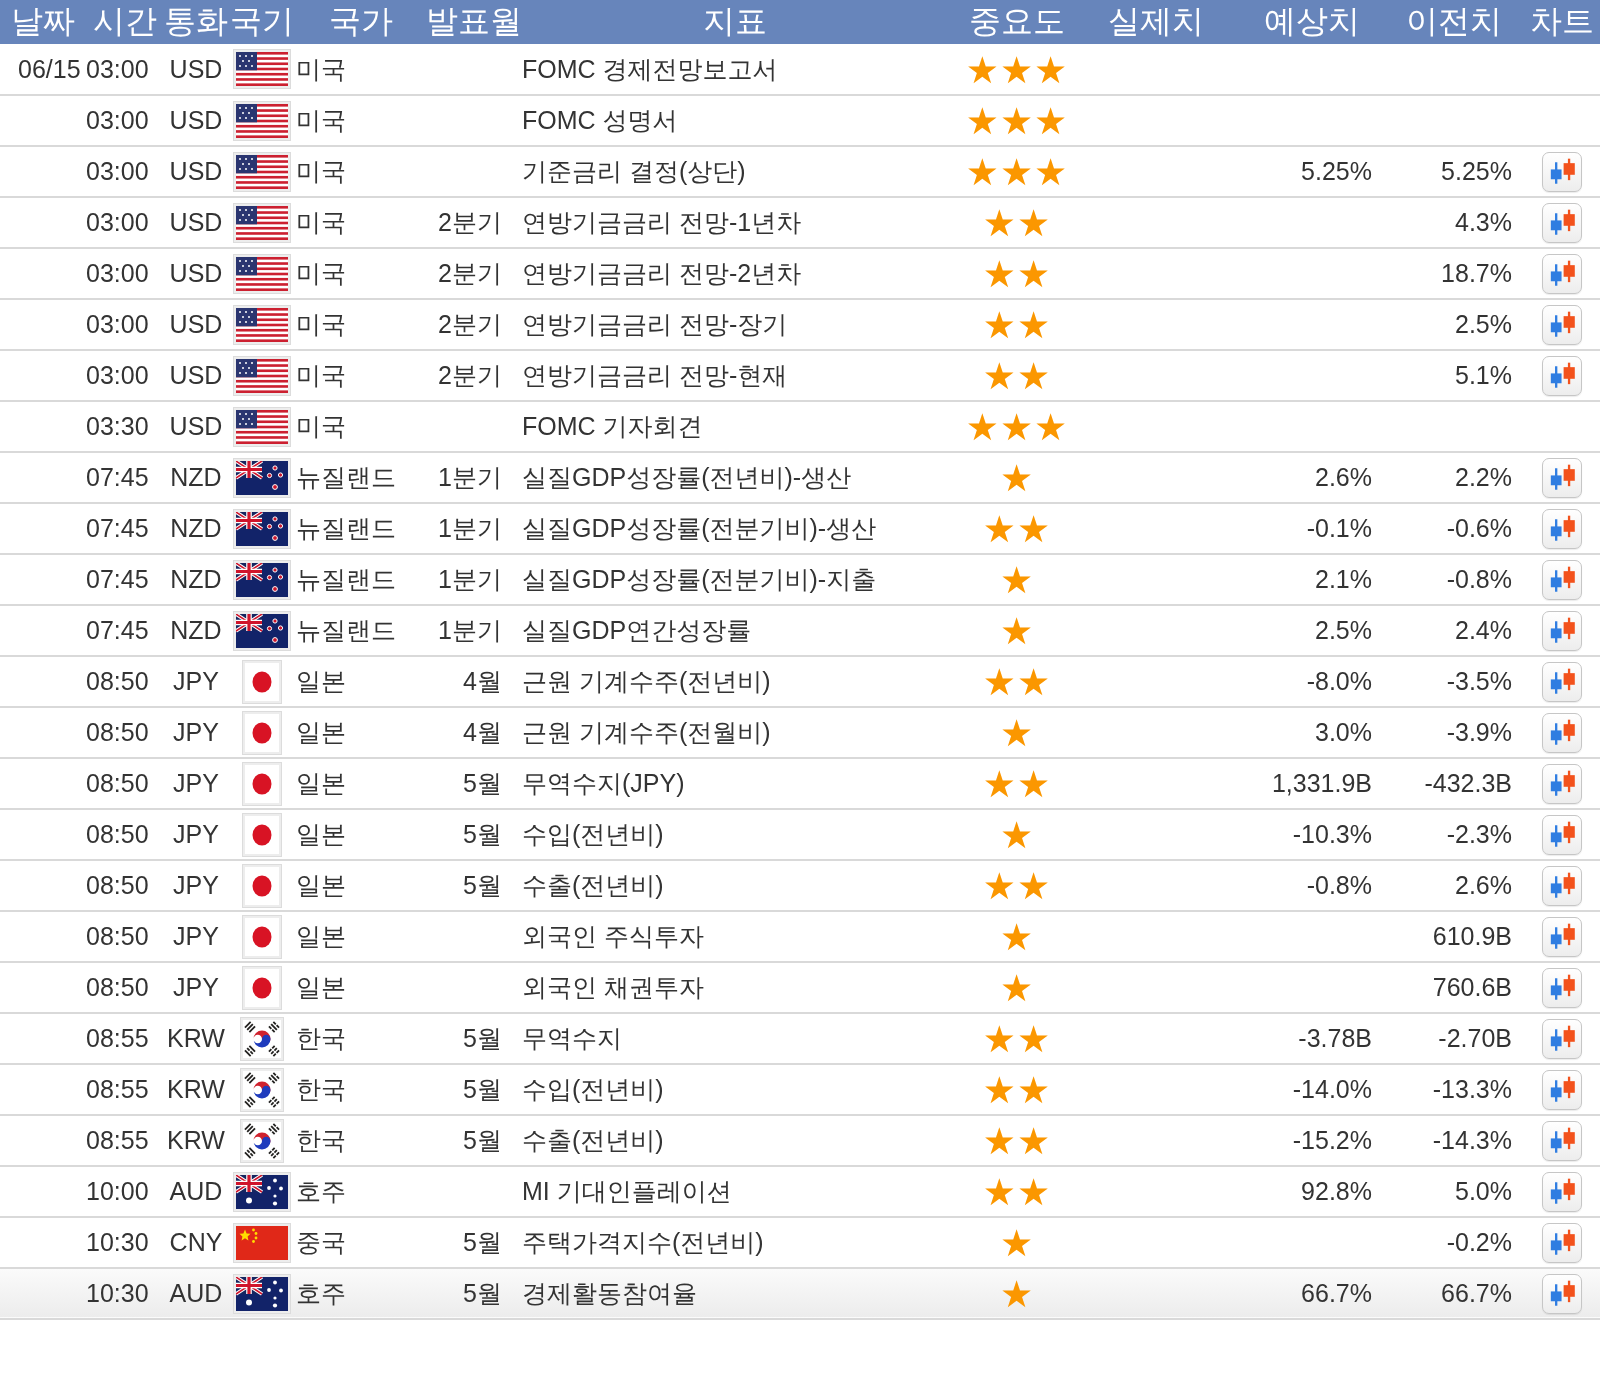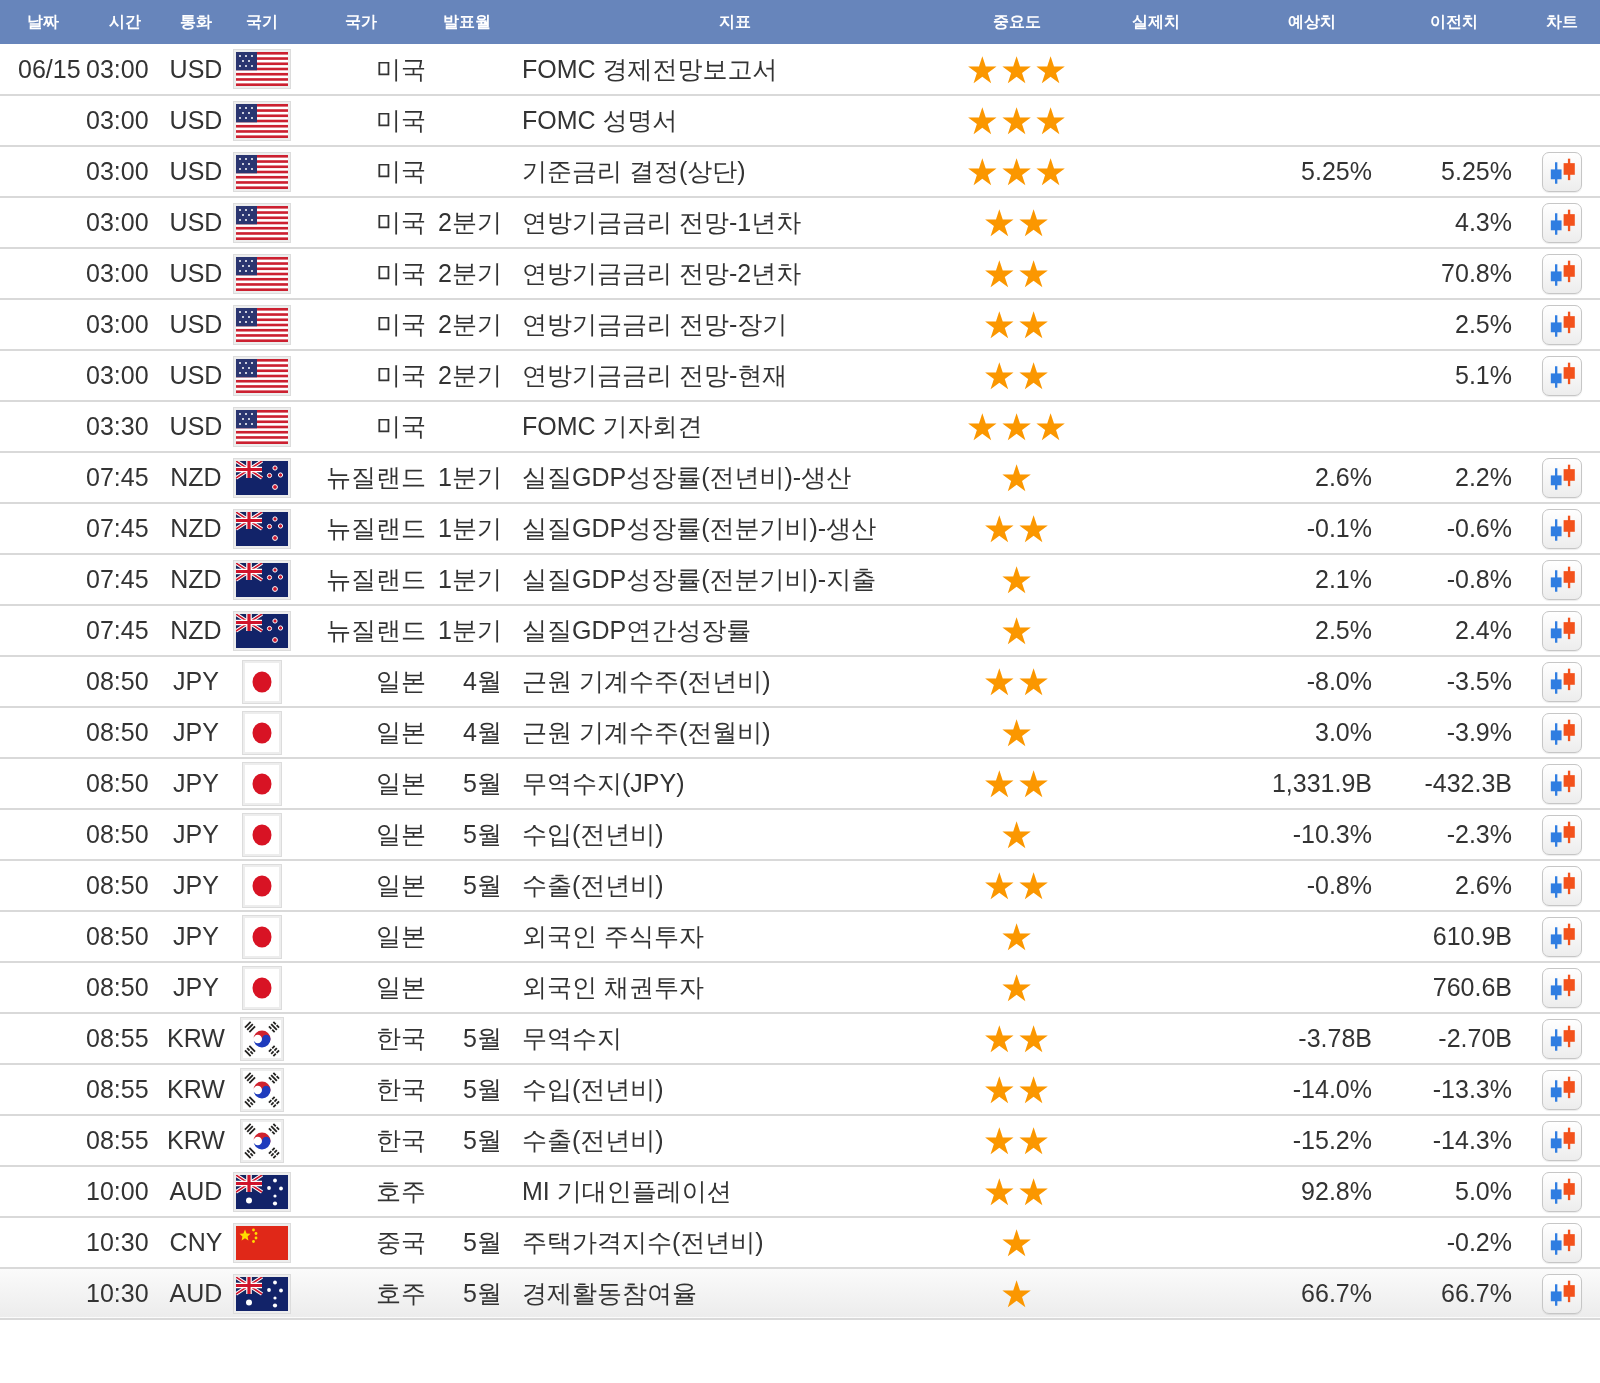--- a/index.html
+++ b/index.html
@@ -10,42 +10,42 @@
     --row-border:#d9d9d9;
     --text:#333333;
   }
   *{margin:0;padding:0;box-sizing:border-box;}
   html,body{width:1600px;background:#fff;}
   body{font-family:"Liberation Sans","DejaVu Sans",sans-serif;color:var(--text);}
   table{border-collapse:collapse;width:1600px;table-layout:fixed;}
   thead th{
     background:var(--header-bg);
     color:#fff;
-    font-size:16px;
-    font-weight:bold;
+    font-size:32px;
+    font-weight:normal;
     height:44px;
     text-align:center;
     vertical-align:middle;
     white-space:nowrap;
   }
   tbody tr{border-bottom:2px solid var(--row-border);background:#fff;}
   tbody tr.highlight{background:linear-gradient(180deg,#fbfbfb 0%,#ececec 100%);}
   tbody td{
     height:51px;
     font-size:25px;
     vertical-align:middle;
     white-space:nowrap;
     overflow:hidden;
   }
   
   td.c-date{text-align:left;padding-left:18px;}
   td.c-time{text-align:left;}
   td.c-currency{text-align:center;}
   td.c-flag{text-align:center;}
-  td.c-country{text-align:right;}
+  td.c-country{text-align:left;}
   td.c-month{text-align:right;padding-right:6px;}
   td.c-indicator{text-align:left;padding-left:14px;}
   td.c-importance{text-align:center;}
   td.c-actual{text-align:right;padding-right:12px;}
   td.c-forecast{text-align:right;padding-right:12px;}
   td.c-previous{text-align:right;padding-right:12px;}
   td.c-chart{text-align:center;}
   
   .star{
     color:var(--star);
@@ -303,21 +303,21 @@
                 <circle cx="10" cy="14" r="1"></circle>
                 <circle cx="16" cy="14" r="1"></circle>
     </g>
   </svg></span></td>
     <td class="c-country">미국</td>
     <td class="c-month">2분기</td>
     <td class="c-indicator">연방기금금리 전망-2년차</td>
     <td class="c-importance"><span class="star">★</span><span class="star">★</span></td>
     <td class="c-actual"></td>
     <td class="c-forecast"></td>
-    <td class="c-previous">70.8%</td>
+    <td class="c-previous">18.7%</td>
     <td class="c-chart"><button class="chart-btn">
     <svg width="34" height="34" viewBox="0 0 38 38">
       <rect x="11.2" y="7" width="2.6" height="24" fill="var(--candle-blue)"></rect>
       <rect x="6.5" y="15" width="12" height="11" fill="var(--candle-blue)"></rect>
       <rect x="25.6" y="3" width="2.6" height="24" fill="var(--candle-orange)"></rect>
       <rect x="20.8" y="8" width="12.5" height="13" fill="var(--candle-orange)"></rect>
     </svg>
   </button></td>
   </tr>
       <tr>

